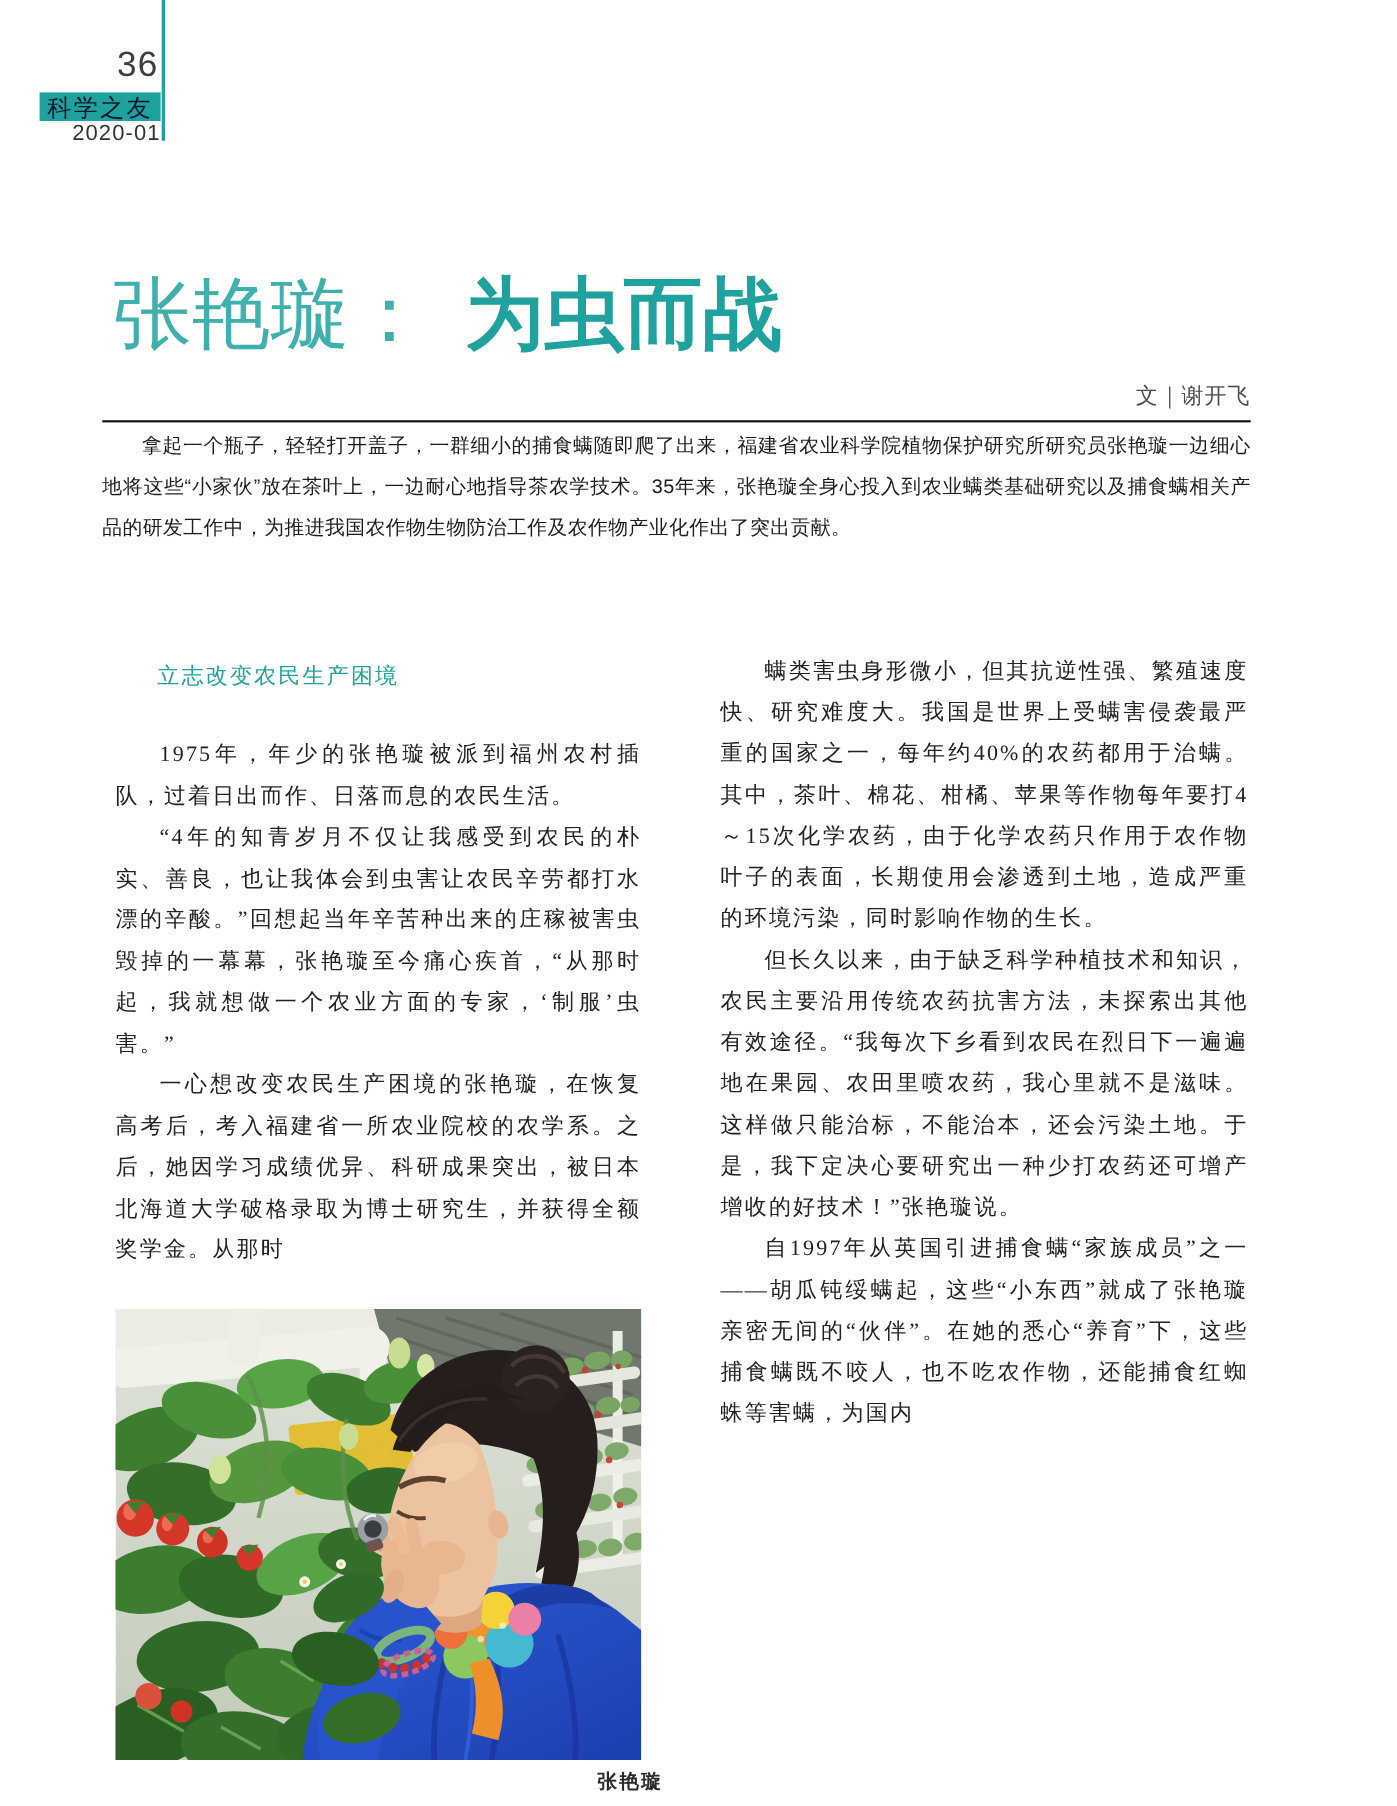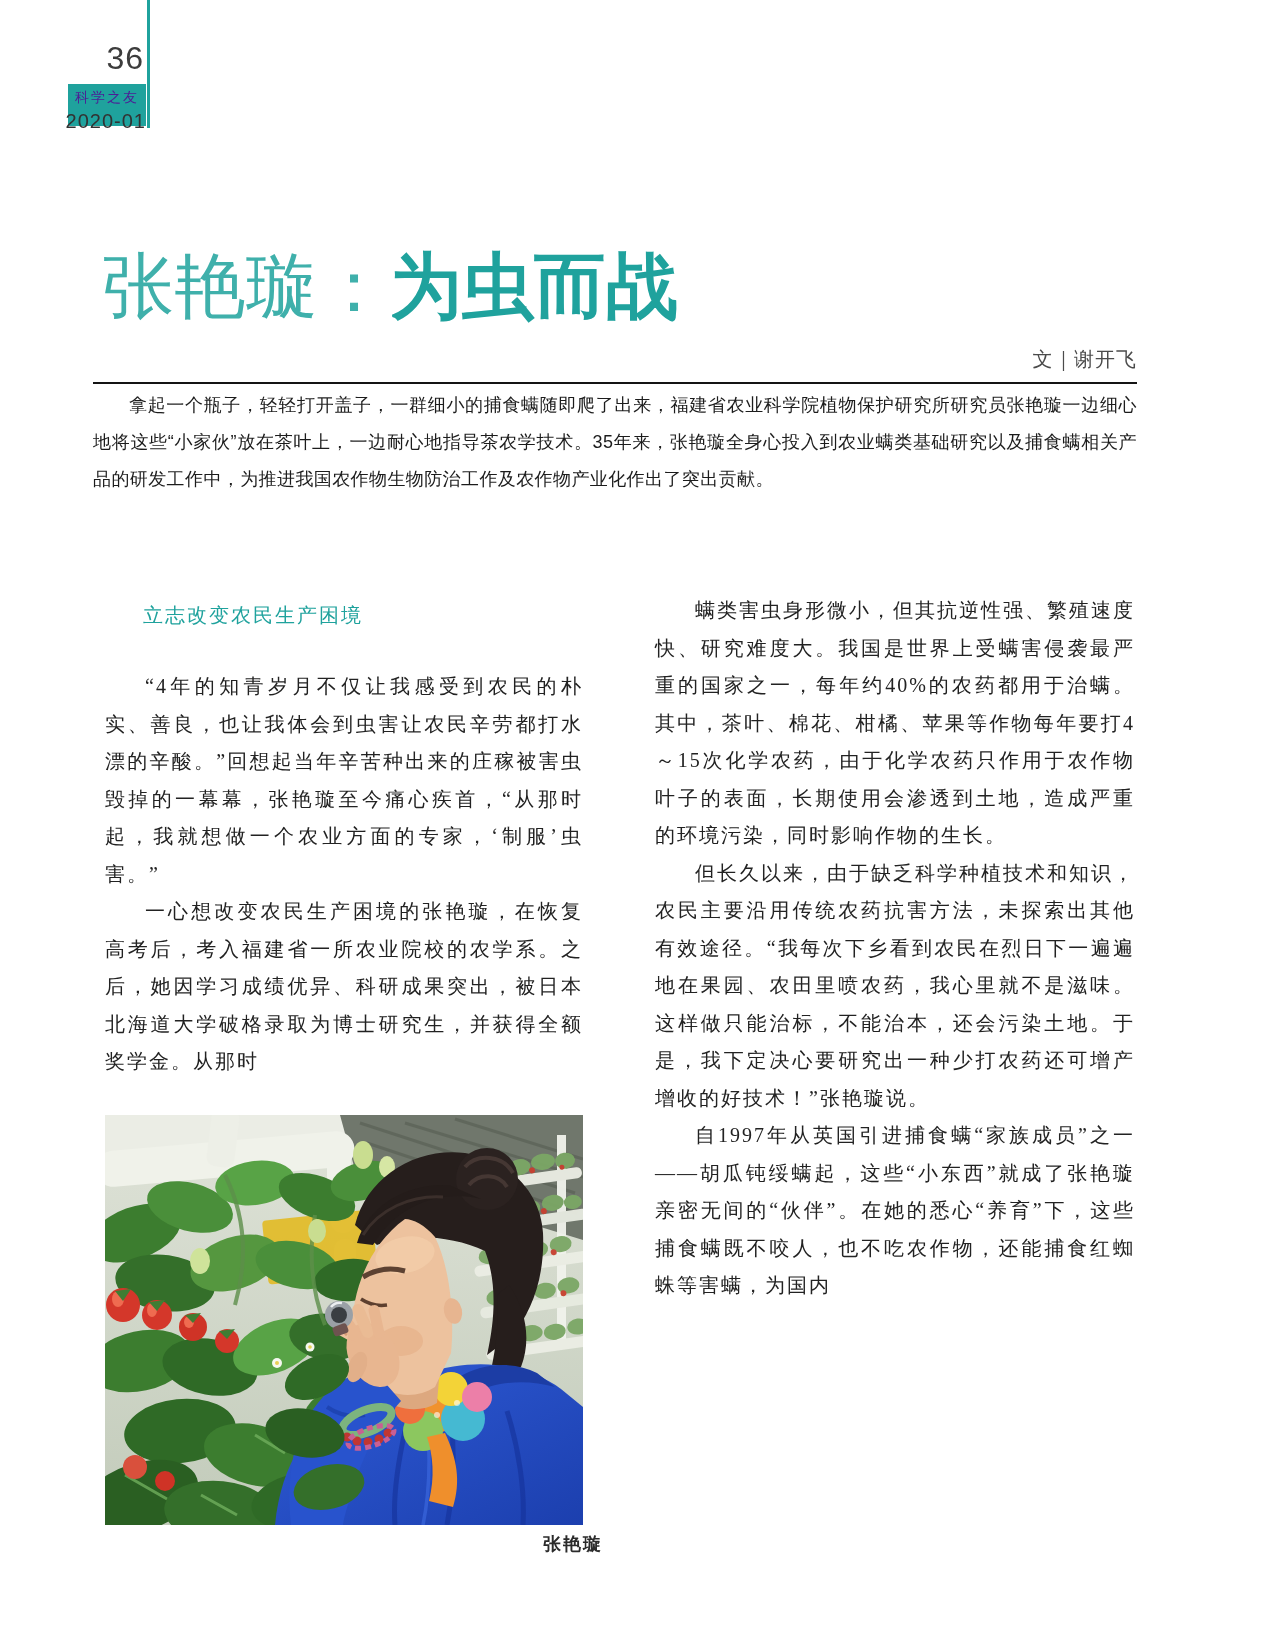--- a/index.html
+++ b/index.html
@@ -12,35 +12,35 @@
     position:relative;width:1270px;height:1642px;background:#fff;overflow:hidden;
     font-family:"Liberation Sans","DejaVu Sans",sans-serif;
   }
   
   .vline{position:absolute;left:147px;top:0;width:3px;height:128px;background:var(--accent);}
   .pageno{
     position:absolute;right:1126px;top:40px;width:200px;text-align:right;
     font-size:32px;color:#3d3d3d;letter-spacing:1px;
   }
   .badge{
-    position:absolute;right:1124px;top:84px;height:42px;line-height:27px;
-    background:var(--accent);color:#4c1d95;font-size:14px;letter-spacing:2px;
+    position:absolute;right:1124px;top:84px;height:26px;line-height:27px;
+    background:var(--accent);color:#0f172a;font-size:22px;letter-spacing:2px;
     padding:0 7px;white-space:nowrap;
   }
   .issue{
     position:absolute;right:1124px;top:110px;width:200px;text-align:right;
     font-size:20px;color:#323232;letter-spacing:1px;
   }
   
   .title{
     position:absolute;left:102px;top:246px;margin:0;white-space:nowrap;
     font-size:72px;line-height:80px;font-weight:400;
   }
   .t-light{color:var(--accent-light);font-weight:300;}
-  .t-bold{color:var(--accent);font-weight:800;}
+  .t-bold{color:var(--accent);font-weight:800;margin-left:33px;}
   .byline{
     position:absolute;right:133px;top:346px;width:400px;text-align:right;
     font-size:20px;color:#4b4b4b;letter-spacing:1px;
   }
   .rule{position:absolute;left:93px;top:382px;width:1044px;height:2px;background:#141414;}
   .intro{
     position:absolute;left:93px;top:387px;width:1044px;margin:0;
     font-size:18px;line-height:37px;letter-spacing:0.4px;color:#1c1c1c;
     text-align:justify;text-indent:2em;
   }
@@ -76,20 +76,21 @@
   <div class="badge">科学之友</div>
   <div class="issue">2020-01</div>
 
   <h1 class="title"><span class="t-light">张艳璇：</span><span class="t-bold">为虫而战</span></h1>
   <div class="byline">文｜谢开飞</div>
   <div class="rule"></div>
   <p class="intro">拿起一个瓶子，轻轻打开盖子，一群细小的捕食螨随即爬了出来，福建省农业科学院植物保护研究所研究员张艳璇一边细心地将这些“小家伙”放在茶叶上，一边耐心地指导茶农学技术。35年来，张艳璇全身心投入到农业螨类基础研究以及捕食螨相关产品的研发工作中，为推进我国农作物生物防治工作及农作物产业化作出了突出贡献。</p>
 
   <div class="col col-left">
     <h2 class="sec-heading">立志改变农民生产困境</h2>
+    <p class="body-p">1975年，年少的张艳璇被派到福州农村插队，过着日出而作、日落而息的农民生活。</p>
     <p class="body-p">“4年的知青岁月不仅让我感受到农民的朴实、善良，也让我体会到虫害让农民辛劳都打水漂的辛酸。”回想起当年辛苦种出来的庄稼被害虫毁掉的一幕幕，张艳璇至今痛心疾首，“从那时起，我就想做一个农业方面的专家，‘制服’虫害。”</p>
     <p class="body-p">一心想改变农民生产困境的张艳璇，在恢复高考后，考入福建省一所农业院校的农学系。之后，她因学习成绩优异、科研成果突出，被日本北海道大学破格录取为博士研究生，并获得全额奖学金。从那时</p>
 
     <figure class="photo-fig">
       <svg viewBox="0 0 478 410" preserveAspectRatio="none" role="img">
         <defs>
           <linearGradient id="bgGrad" x1="0" y1="0" x2="0" y2="1">
             <stop offset="0" stop-color="#dfe3d8"></stop>
             <stop offset="1" stop-color="#c2cbba"></stop>
           </linearGradient>

